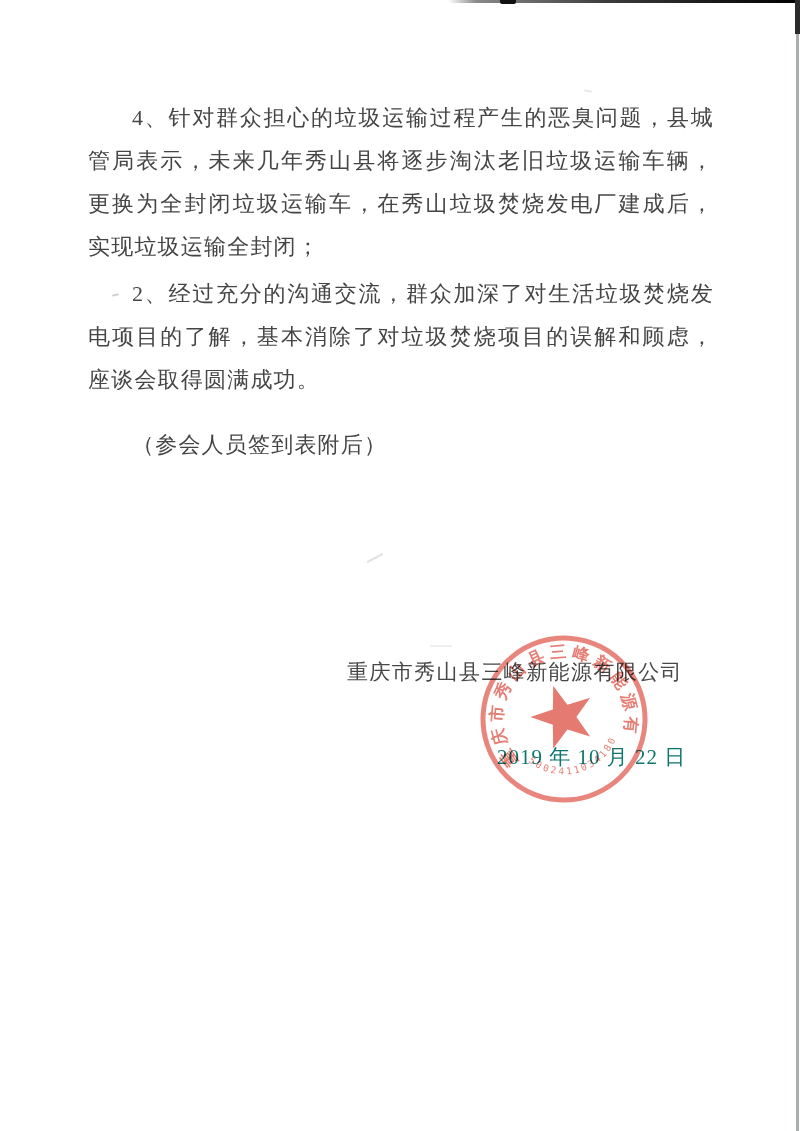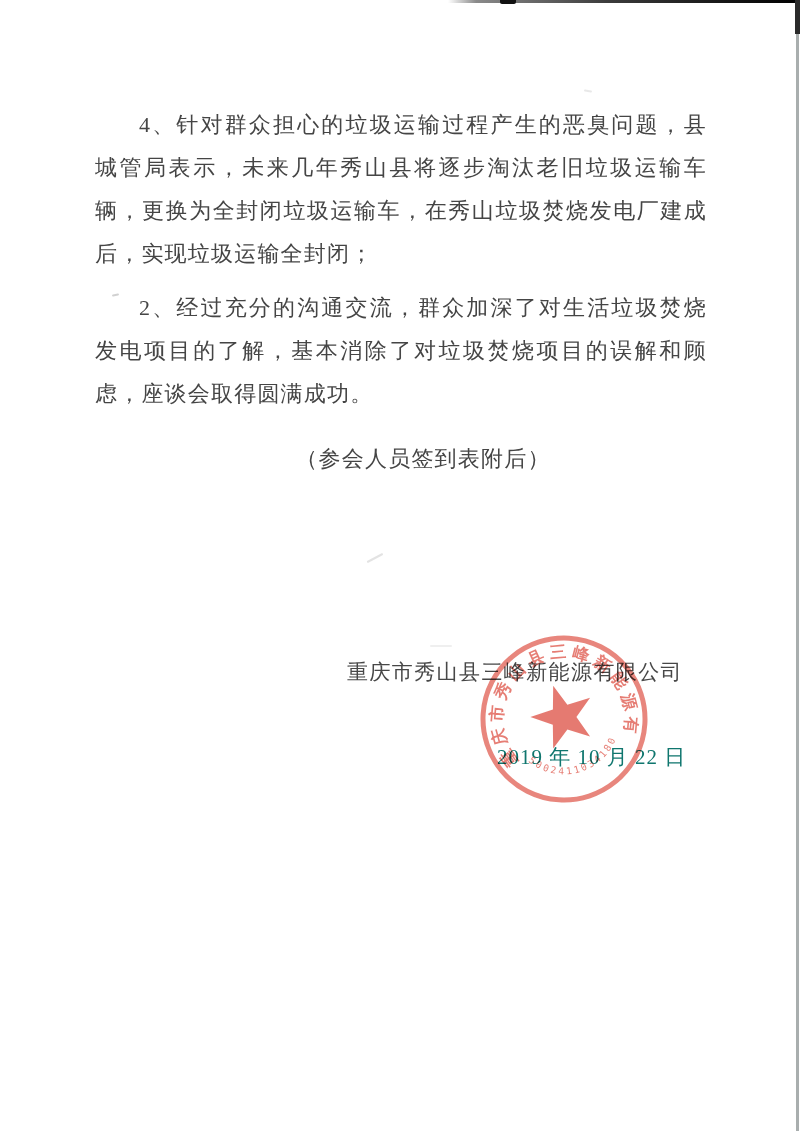--- a/index.html
+++ b/index.html
@@ -55,26 +55,26 @@
     position: absolute;
     left: 84px; top: 92px;
     width: 634px;
     font-size: 22px;
     line-height: 43px;
     letter-spacing: 1.2px;
     color: #454545;
     text-align: justify;
   }
   .body-text p {
-    margin: 11px;
+    margin: 4px;
     text-indent: 2em;
   }
   .attachment-note {
     margin-top: 22px !important;
-    text-align: center;
+    text-align: left;
   }
 
   
   .company-line {
     position: absolute;
     left: 347px; top: 658px;
     font-size: 21px;
     letter-spacing: 1.4px;
     color: #474747;
     white-space: nowrap;

